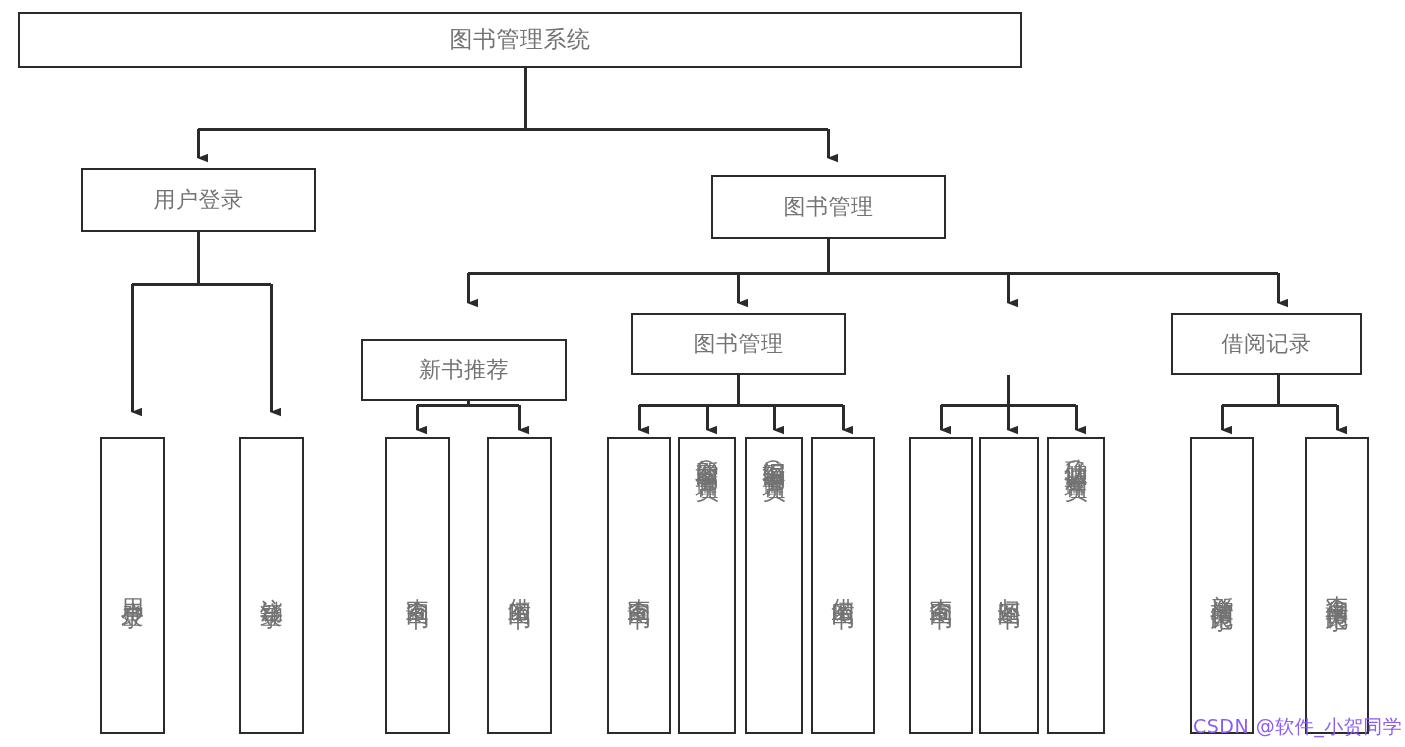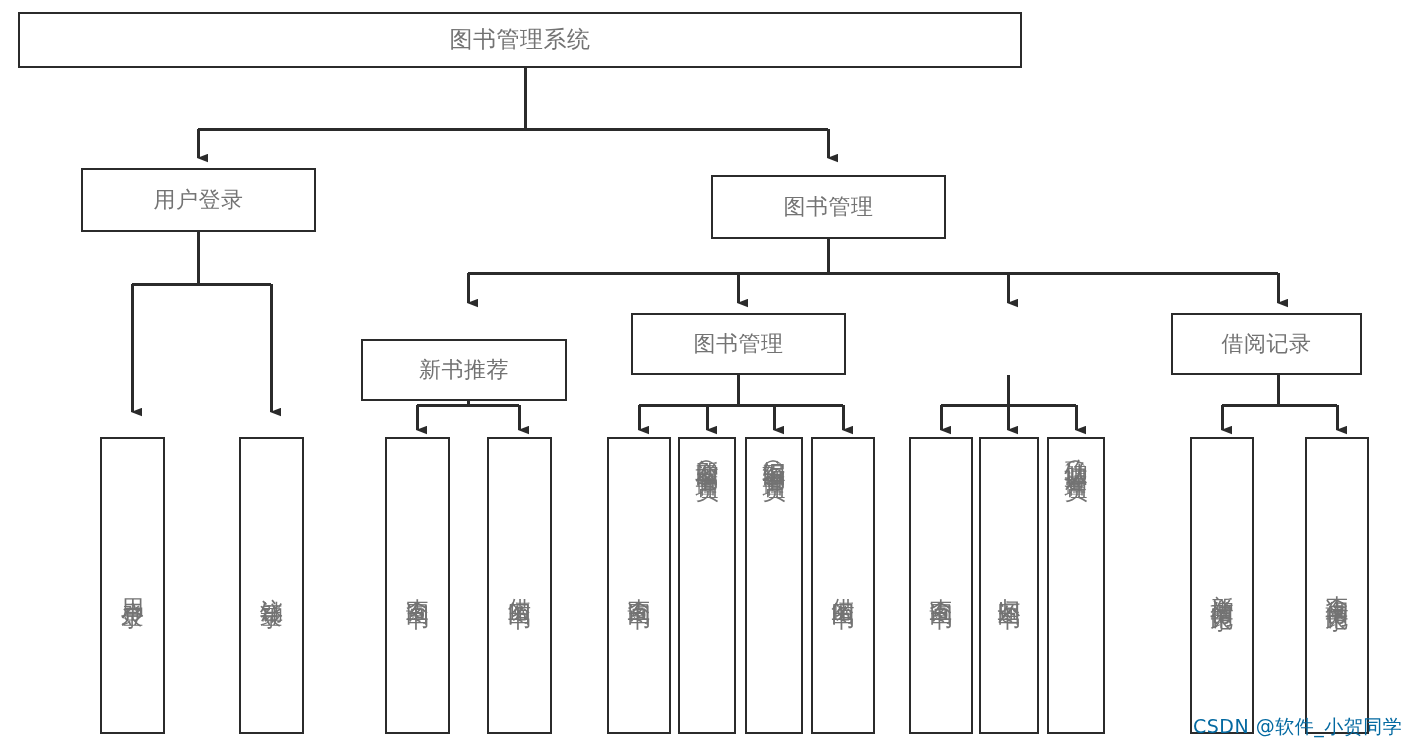--- a/index.html
+++ b/index.html
@@ -63,21 +63,21 @@
   }
   .node.vertical.midtext {
     align-items: center;
     padding-top: 0;
   }
   #watermark {
     position: absolute;
     left: 1193px;
     top: 714px;
     font-size: 19px;
-    color: #0369a1;
+    color: #8b5cf6;
     white-space: nowrap;
     font-family: "DejaVu Sans", "Liberation Sans", sans-serif;
     letter-spacing: 0.5px;
   }
 </style>
 </head>
 <body>
 
 <div id="diagram-root">
 

